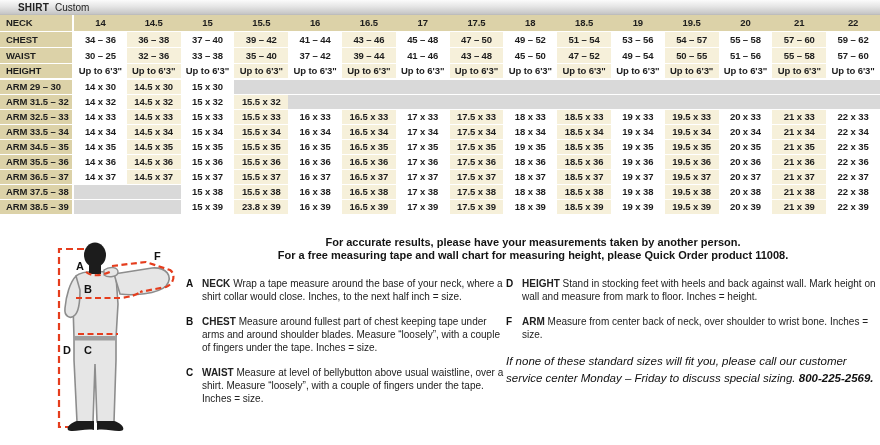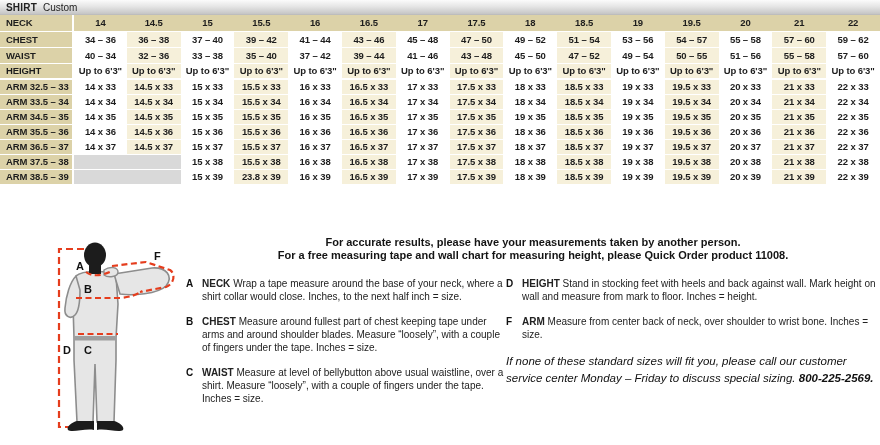--- a/index.html
+++ b/index.html
@@ -6,21 +6,21 @@
   body {
     width:880px; height:445px; background:#ffffff;
     font-family:"Liberation Sans", sans-serif;
     -webkit-font-smoothing:antialiased;
   }
   .page { position:relative; width:880px; height:445px; overflow:hidden; }
 
   
   .titlebar {
     height:15px; display:flex; align-items:center; gap:6px;
-    padding-left:6px; box-sizing:border-box;
+    padding-left:18px; box-sizing:border-box;
     background:linear-gradient(#fbfbfb 0%, #e6e6e6 45%, #c5c5c5 100%);
     border-bottom:1px solid #bdbdbd;
     font-size:10px; color:#222;
   }
   .titlebar .b { font-weight:bold; letter-spacing:.2px; }
 
   
   table.sizes {
     width:880px; border-collapse:collapse; table-layout:fixed;
   }
@@ -111,21 +111,21 @@
           <td class="w">49 – 52</td>
           <td class="c">51 – 54</td>
           <td class="w">53 – 56</td>
           <td class="c">54 – 57</td>
           <td class="w">55 – 58</td>
           <td class="c">57 – 60</td>
           <td class="w">59 – 62</td>
         </tr>
         <tr class="std">
           <th class="lbl">WAIST</th>
-          <td class="w">40 – 34</td>
+          <td class="w">30 – 25</td>
           <td class="c">32 – 36</td>
           <td class="w">33 – 38</td>
           <td class="c">35 – 40</td>
           <td class="w">37 – 42</td>
           <td class="c">39 – 44</td>
           <td class="w">41 – 46</td>
           <td class="c">43 – 48</td>
           <td class="w">45 – 50</td>
           <td class="c">47 – 52</td>
           <td class="w">49 – 54</td>
@@ -144,20 +144,56 @@
           <td class="c">Up to 6'3"</td>
           <td class="w">Up to 6'3"</td>
           <td class="c">Up to 6'3"</td>
           <td class="w">Up to 6'3"</td>
           <td class="c">Up to 6'3"</td>
           <td class="w">Up to 6'3"</td>
           <td class="c">Up to 6'3"</td>
           <td class="w">Up to 6'3"</td>
           <td class="c">Up to 6'3"</td>
           <td class="w">Up to 6'3"</td>
+        </tr>
+        <tr class="arm">
+          <th class="lbl">ARM 29 – 30</th>
+          <td class="w">14 x 30</td>
+          <td class="c">14.5 x 30</td>
+          <td class="w">15 x 30</td>
+          <td class="e"></td>
+          <td class="e"></td>
+          <td class="e"></td>
+          <td class="e"></td>
+          <td class="e"></td>
+          <td class="e"></td>
+          <td class="e"></td>
+          <td class="e"></td>
+          <td class="e"></td>
+          <td class="e"></td>
+          <td class="e"></td>
+          <td class="e"></td>
+        </tr>
+        <tr class="arm">
+          <th class="lbl">ARM 31.5 – 32</th>
+          <td class="w">14 x 32</td>
+          <td class="c">14.5 x 32</td>
+          <td class="w">15 x 32</td>
+          <td class="c">15.5 x 32</td>
+          <td class="e"></td>
+          <td class="e"></td>
+          <td class="e"></td>
+          <td class="e"></td>
+          <td class="e"></td>
+          <td class="e"></td>
+          <td class="e"></td>
+          <td class="e"></td>
+          <td class="e"></td>
+          <td class="e"></td>
+          <td class="e"></td>
         </tr>
         <tr class="arm">
           <th class="lbl">ARM 32.5 – 33</th>
           <td class="w">14 x 33</td>
           <td class="c">14.5 x 33</td>
           <td class="w">15 x 33</td>
           <td class="c">15.5 x 33</td>
           <td class="w">16 x 33</td>
           <td class="c">16.5 x 33</td>
           <td class="w">17 x 33</td>

